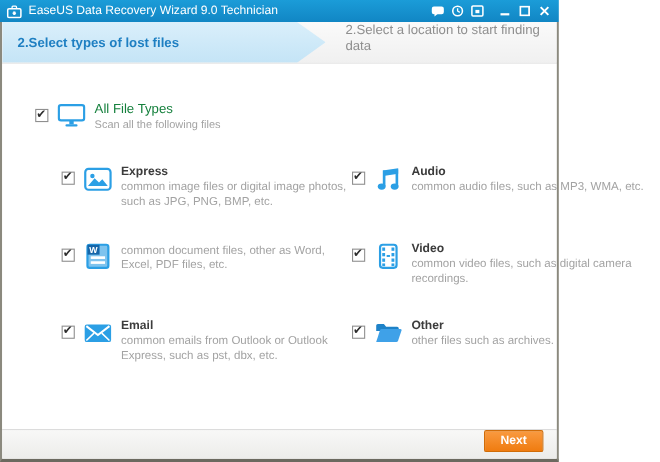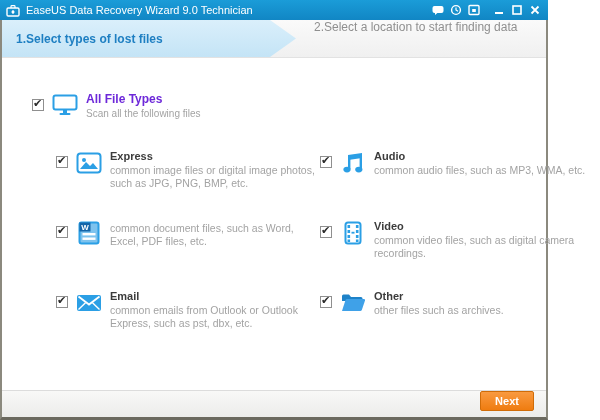--- a/index.html
+++ b/index.html
@@ -1,19 +1,19 @@
 <!DOCTYPE html>
 <html><head>
 <meta charset="utf-8">
 <style>
   * { margin:0; padding:0; box-sizing:border-box; }
   html,body { width:600px; height:420px; background:#fff; overflow:hidden; }
   body { font-family:"Liberation Sans", sans-serif; }
 
-  .app { position:relative; width:548px; height:420px; }
+  .app { position:relative; width:508px; height:420px; }
 
   
   .titlebar {
     height:20px; display:flex; align-items:center; padding:0 6px;
     background:linear-gradient(#1b9cd8, #1186c4); color:#fff;
   }
   .app-icon { width:14px; height:13px; display:flex; align-items:center; }
   .titlebar-title { font-size:11px; margin-left:6px; flex:1; white-space:nowrap; }
   .tb-btn {
     width:15px; height:15px; display:flex; align-items:center; justify-content:center;
@@ -54,21 +54,21 @@
     position:relative; flex:0 0 auto; cursor:pointer;
   }
   .checkbox.checked::after {
     content:"\2714"; position:absolute; left:0px; top:-3px;
     font-size:11px; color:#2b2b2b;
   }
 
   .aft { position:absolute; left:30px; top:34px; display:flex; }
   .aft .checkbox { margin-top:7px; }
   .aft-icon { width:26px; height:22px; margin:2px 8px 0 8px; flex:0 0 auto; }
-  .aft-title { font-size:12px; font-weight:bold; color:#6d28d9; }
+  .aft-title { font-size:12px; font-weight:normal; color:#15803d; }
   .aft-sub { font-size:10px; color:#a3a3a3; margin-top:2px; }
 
   .grid {
     position:absolute; left:54px; top:92px;
     display:grid; grid-template-columns:264px auto; grid-auto-rows:70px;
   }
   .item { display:flex; }
   .item .checkbox { margin-top:6px; }
   .item-icon { width:26px; height:24px; margin:1px 8px 0 8px; flex:0 0 auto; }
   .item-text { width:230px; }
@@ -137,21 +137,21 @@
       <svg width="10" height="10" viewBox="0 0 10 10">
         <path d="M1.5 1.5 L8.5 8.5 M8.5 1.5 L1.5 8.5" stroke="#fff" stroke-width="1.8"></path>
       </svg>
     </button>
   </div>
 
   <div class="frame">
 
     <div class="steps">
       <div class="step-active">
-        <span>1.Select types of lost files</span>
+        <span>2.Select types of lost files</span>
       </div>
       <div class="step-inactive">
         <span>2.Select a location to start finding data</span>
       </div>
     </div>
 
     <div class="content">
 
       <div class="aft">
         <span class="checkbox checked"></span>
@@ -207,21 +207,21 @@
           <span class="item-icon">
             <svg width="26" height="24" viewBox="0 0 26 24">
               <rect x="3.5" y="1.5" width="19" height="21" rx="2" fill="#7ec3ee" stroke="#2b9fe5" stroke-width="2"></rect>
               <rect x="6.5" y="12" width="13" height="2.4" fill="#fff"></rect>
               <rect x="6.5" y="16.5" width="13" height="2.4" fill="#fff"></rect>
               <rect x="3.5" y="1.5" width="11" height="9" fill="#1565a8"></rect>
               <text x="9" y="9" text-anchor="middle" font-size="8" font-weight="bold" fill="#fff" font-family="Liberation Sans, sans-serif">W</text>
             </svg>
           </span>
           <div class="item-text">
-            <div class="item-desc">common document files, such as Word, Excel, PDF files, etc.</div>
+            <div class="item-desc">common document files, other as Word, Excel, PDF files, etc.</div>
           </div>
         </div>
 
         <div class="item">
           <span class="checkbox checked"></span>
           <span class="item-icon">
             <svg width="26" height="24" viewBox="0 0 26 24">
               <rect x="5.5" y="1.5" width="15" height="21" rx="2.5" fill="#fff" stroke="#2b9fe5" stroke-width="2"></rect>
               <rect x="7.5" y="4" width="2.6" height="3" fill="#2b9fe5"></rect>
               <rect x="7.5" y="9" width="2.6" height="3" fill="#2b9fe5"></rect>

